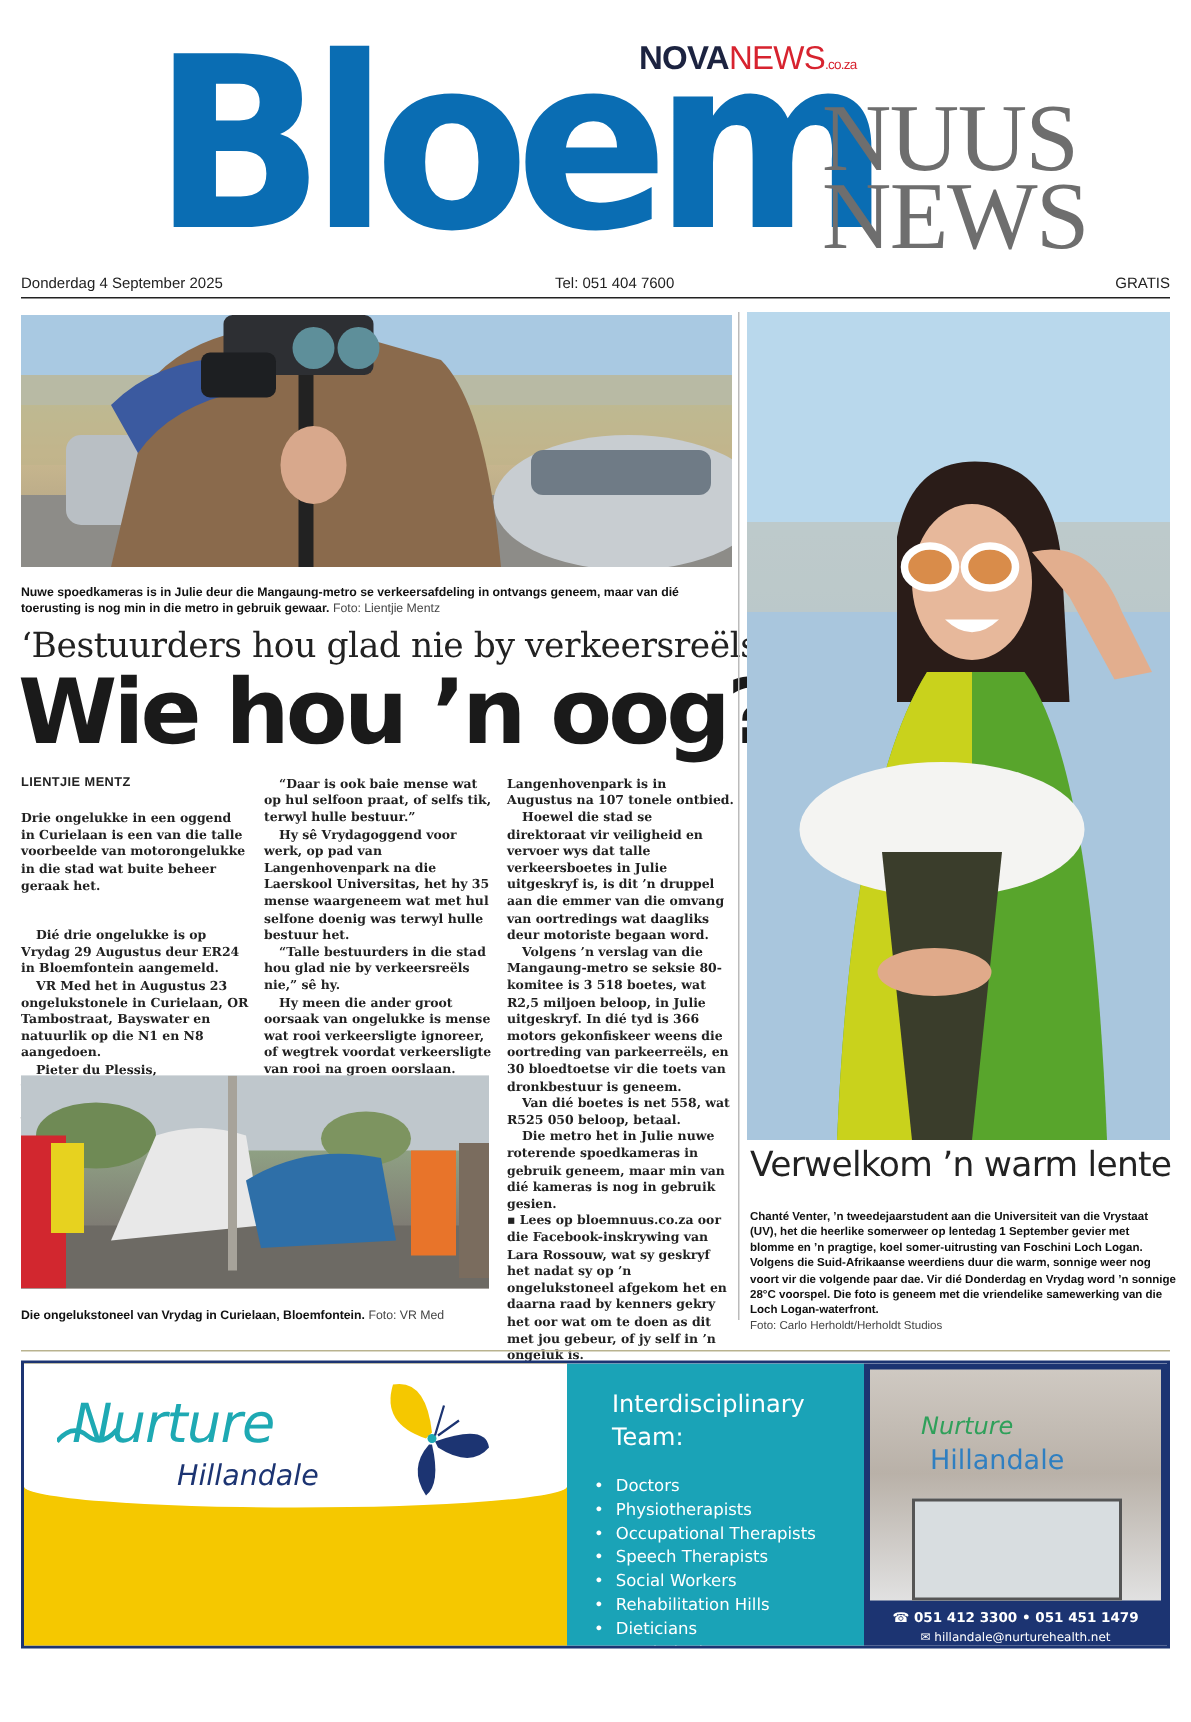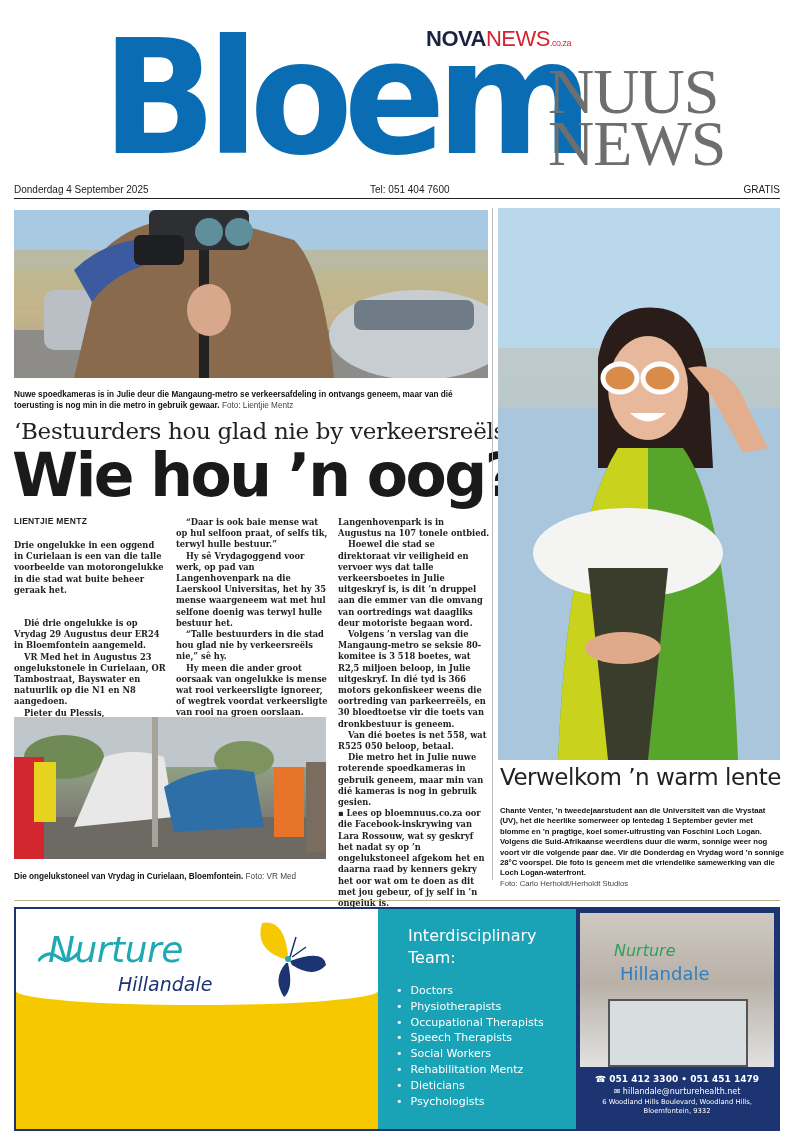--- a/index.html
+++ b/index.html
@@ -37,21 +37,21 @@
 
   .vsep { position:absolute; width:1px; background:#bbb; }
 
   .spring-title { left:500px; top:764px; font-family:"DejaVu Sans", sans-serif; font-size:23px; color:#222; letter-spacing:-0.5px; }
   .spring-cap { left:500px; top:806px; width:284px; font-family:"Liberation Sans", sans-serif; font-weight:bold; font-size:7.7px; line-height:10.4px; color:#111; }
   .spring-credit { font-weight:normal; color:#444; }
 
   .hr-ad { left:14px; top:900px; width:766px; height:1px; background:#b9b38f; }
 
   
-  .ad { left:14px; top:907px; width:766px; height:224px; border:2px solid #1c3472; box-sizing:border-box; overflow:hidden; }
+  .ad { left:14px; top:907px; width:766px; height:192px; border:2px solid #1c3472; box-sizing:border-box; overflow:hidden; }
   .ad-left { left:0; top:0; width:362px; height:220px; background:#f5c800; }
   .ad-left-top { left:0; top:0; width:362px; height:96px; background:#fff; border-bottom-left-radius:50% 14px; border-bottom-right-radius:50% 14px; }
   .nurture { left:32px; top:20px; font-family:"DejaVu Sans", sans-serif; font-style:italic; font-size:36px; color:#1ea9b3; letter-spacing:-0.5px; }
   .hillandale { left:102px; top:64px; font-family:"DejaVu Sans", sans-serif; font-style:italic; font-size:19px; color:#1c3472; }
   .ad-desc { left:8px; top:122px; width:346px; text-align:center; font-family:"DejaVu Sans", sans-serif; font-size:12.5px; line-height:16px; color:#1c2340; }
 
   .ad-mid { left:362px; top:0; width:198px; height:220px; background:#1aa3b7; }
   .team-title { left:30px; top:16px; font-family:"DejaVu Sans", sans-serif; font-size:16px; line-height:22px; color:#fff; }
   .team-list { left:18px; top:74px; margin:0; padding:0; list-style:none; font-family:"DejaVu Sans", sans-serif; font-size:11px; line-height:15.8px; color:#fff; }
   .team-list li::before { content:"•"; margin-right:8px; }
@@ -206,21 +206,21 @@
   </div>
 
   <div class="abs ad-mid">
     <div class="abs team-title" style="width:170px;">Interdisciplinary Team:</div>
     <ul class="abs team-list">
       <li>Doctors</li>
       <li>Physiotherapists</li>
       <li>Occupational Therapists</li>
       <li>Speech Therapists</li>
       <li>Social Workers</li>
-      <li>Rehabilitation Mentz</li>
+      <li>Rehabilitation Hills</li>
       <li>Dieticians</li>
       <li>Psychologists</li>
     </ul>
   </div>
 
   <div class="abs ad-right">
     <div class="abs ad-building">
       <div class="abs bld-sign1">Nurture</div>
       <div class="abs bld-sign2">Hillandale</div>
       <div class="abs bld-doors"></div>

